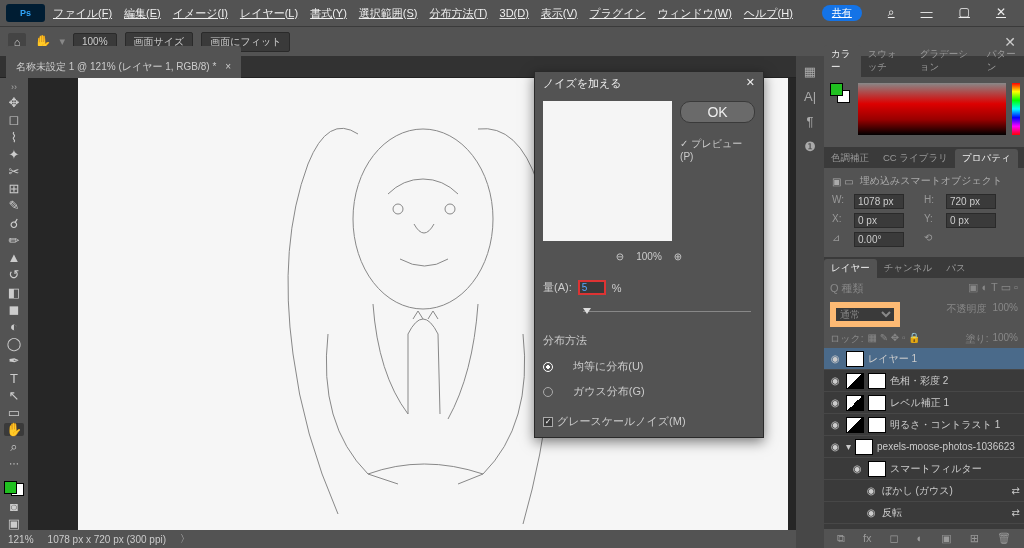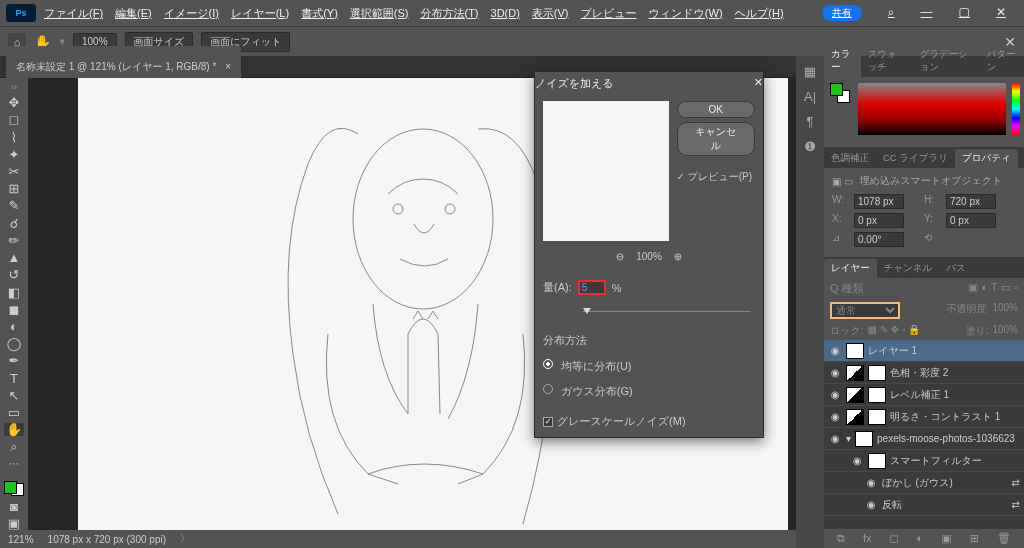--- a/index.html
+++ b/index.html
@@ -1,20 +1,20 @@
 <!DOCTYPE html>
 <html><head>
 <meta charset="utf-8">
 <style>
 * { margin: 0; padding: 0; box-sizing: border-box; font-family: "Segoe UI", "Meiryo", sans-serif; }
 body { background: #323232; color: #ccc; font-size: 11px; overflow: hidden; width: 1024px; height: 548px; position: relative; }
 
 
 .menubar { height: 26px; background: #535353; display: flex; align-items: center; padding: 0 6px; font-size: 11px; color: #eee; }
-.menubar .logo { width: 30px; height: 18px; background:#001d33; border-radius:3px; margin-right:8px; display:flex;align-items:center;justify-content:center;color:#2fa3f7;font-size:9px;font-weight:bold; }
+.menubar .logo { width: 39px; height: 18px; background:#001d33; border-radius:3px; margin-right:8px; display:flex;align-items:center;justify-content:center;color:#2fa3f7;font-size:9px;font-weight:bold; }
 .menubar span { margin-right: 12px; cursor: default; text-decoration: underline; }
 .win-controls { margin-left: auto; display: flex; gap: 14px; font-size: 12px; }
 .share-btn { background:#1473e6;color:#fff;border-radius:10px;padding:1px 10px;font-size:10px;margin-right:10px; }
 
 
 .optbar { height: 30px; background: #535353; display: flex; align-items: center; padding: 0 8px; gap: 8px; border-top:1px solid #3a3a3a; }
 .optbar .house { width:18px;height:18px;background:#444;border-radius:2px;display:flex;align-items:center;justify-content:center; }
 .zoom-box, .opt-btn { background:#3a3a3a; padding:2px 8px; border-radius:2px; font-size:10px; border:1px solid #2a2a2a; }
 .optbar .close-x { margin-left:auto; font-size:14px; }
 
@@ -57,70 +57,70 @@
 
 .prop-panel { font-size:10px; padding:6px 8px; color:#999; }
 .prop-panel .hdr { color:#aaa; margin-bottom:6px; display:flex; gap:6px; align-items:center; }
 .prop-panel .row { display:flex; gap:8px; margin-bottom:4px; }
 .prop-panel .lab { width:14px; }
 .prop-panel input { background:#3a3a3a; border:1px solid #2a2a2a; color:#ccc; width:50px; font-size:10px; padding:1px 3px; }
 
 .layers-panel { flex:1; display:flex; flex-direction:column; font-size:10px; }
 .layers-panel .tools { display:flex; gap:4px; padding:3px 6px; color:#888; font-size:11px; justify-content:space-between;}
 .layers-panel .blend { display:flex; padding:3px 6px; gap:6px; color:#888;}
-.layers-panel select { background:#3a3a3a;border:2px solid #fdba74;color:#888;font-size:10px;width:70px;}
+.layers-panel select { background:#3a3a3a;border:6px solid #fdba74;color:#888;font-size:10px;width:70px;}
 .layers-panel .lock-row { display:flex; padding:2px 6px; gap:4px; color:#888; font-size:10px;}
 .layer-list { background:#3a3a3a; flex:1; overflow:auto; }
 .layer-item { display:flex; align-items:center; padding:2px 4px; border-bottom:1px solid #474747; gap:4px; min-height:22px; color:#ccc; }
 .layer-item.sel { background:#4a6a8a; }
 .layer-item .eye { width:14px; text-align:center; }
 .layer-item .thumb { width:18px;height:16px;background:#fff;border:1px solid #000; }
 .layer-item .thumb.adj { background:linear-gradient(135deg,#fff 50%,#000 50%); }
 .layer-item .mask { width:18px;height:16px;background:#fff;border:1px solid #000; }
 .layer-item.sub { padding-left:26px; }
 .layer-item.sub2 { padding-left:40px; }
 .layer-panel-bottom { display:flex; justify-content:space-around; padding:3px 4px; background:#535353; font-size:11px; color:#999;}
 
 
 .dialog { position:absolute; left:534px; top:71px; width:230px; background:#535353; border:1px solid #2a2a2a; font-size:11px; box-shadow:0 4px 12px rgba(0,0,0,0.5); }
-.dialog .titlebar { display:flex; justify-content:space-between; padding:4px 0; color:#eee; }
+.dialog .titlebar { display:flex; justify-content:space-between; padding:4px 8px; color:#eee; }
 .dialog .body { display:flex; padding:6px 8px 8px; gap:8px; flex-direction:column; }
 .dialog .toprow { display:flex; gap:8px; }
 .preview-box { width:130px; height:140px; background:#f5f5f5; }
 .dlg-btns { display:flex; flex-direction:column; gap:4px; }
-.dlg-btns button { background:#6a6a6a;border:1px solid #3a3a3a;color:#eee;border-radius:10px;padding:2px 14px;font-size:10px; }
+.dlg-btns button { background:#6a6a6a;border:1px solid #3a3a3a;color:#eee;border-radius:10px;padding:2px 14px;font-size:14px; }
 .dlg-btns .chk { margin-top:10px; font-size:10px; }
 .zoom-row { display:flex; justify-content:center; gap:12px; font-size:10px; color:#ccc; align-items:center; margin:2px 0 6px;}
 .amt-row { display:flex; align-items:center; gap:6px; margin:4px 0;}
 .amt-row input { width:28px; background:#3a3a3a; border:2px solid #d33; color:#58a6ff; font-size:10px; padding:0 2px;}
 .slider-row { height:10px; position:relative; margin-bottom:4px;}
 .slider-row .track { position:absolute; left:40px; right:4px; top:4px; border-top:1px solid #888;}
 .slider-row .handle { position:absolute; left:40px; top:1px; width:0;height:0;border-left:4px solid transparent;border-right:4px solid transparent;border-top:6px solid #ddd;}
 .dist-label { color:#ccc; margin:4px 0 2px;}
-.radio-row { display:flex; gap:8px; margin:1px 0;}
+.radio-row { display:flex; align-items:center; gap:20px; margin:1px 0;}
 .radio-row .r { width:10px;height:10px;border:1px solid #aaa;border-radius:50%; }
 .radio-row .r.on { background:radial-gradient(circle,#fff 0 30%,transparent 31%); border-color:#fff;}
 .chk-row { display:flex; align-items:center; gap:4px; margin-top:6px;}
 .chk-row .c { width:10px;height:10px;border:1px solid #aaa;background:#3a3a3a;display:flex;align-items:center;justify-content:center;font-size:8px;color:#fff;}
 </style>
 </head>
 <body>
 
 <div class="menubar">
   <div class="logo">Ps</div>
   <span>ファイル(F)</span>
   <span>編集(E)</span>
   <span>イメージ(I)</span>
   <span>レイヤー(L)</span>
   <span>書式(Y)</span>
   <span>選択範囲(S)</span>
   <span>分布方法(T)</span>
   <span>3D(D)</span>
   <span>表示(V)</span>
-  <span>プレビュー</span>
+  <span>プラグイン</span>
   <span>ウィンドウ(W)</span>
   <span>ヘルプ(H)</span>
   <div class="win-controls">
     <span class="share-btn">共有</span>
     <span>⌕</span>
     <span>—</span>
     <span>▢</span>
     <span>✕</span>
   </div>
 </div>
@@ -332,21 +332,20 @@
 <div class="dialog">
   <div class="titlebar">
     <span>ノイズを加える</span>
     <span>✕</span>
   </div>
   <div class="body">
     <div class="toprow">
       <div class="preview-box"></div>
       <div class="dlg-btns">
         <button>OK</button>
-        <button>キャンセル</button>
         <div class="chk"><span class="c">✓</span> <span>プレビュー(P)</span></div>
       </div>
     </div>
     <div class="zoom-row">
       <span>⊖</span>
       <span>100%</span>
       <span>⊕</span>
     </div>
     <div class="amt-row">
       <span>量(A):</span>

